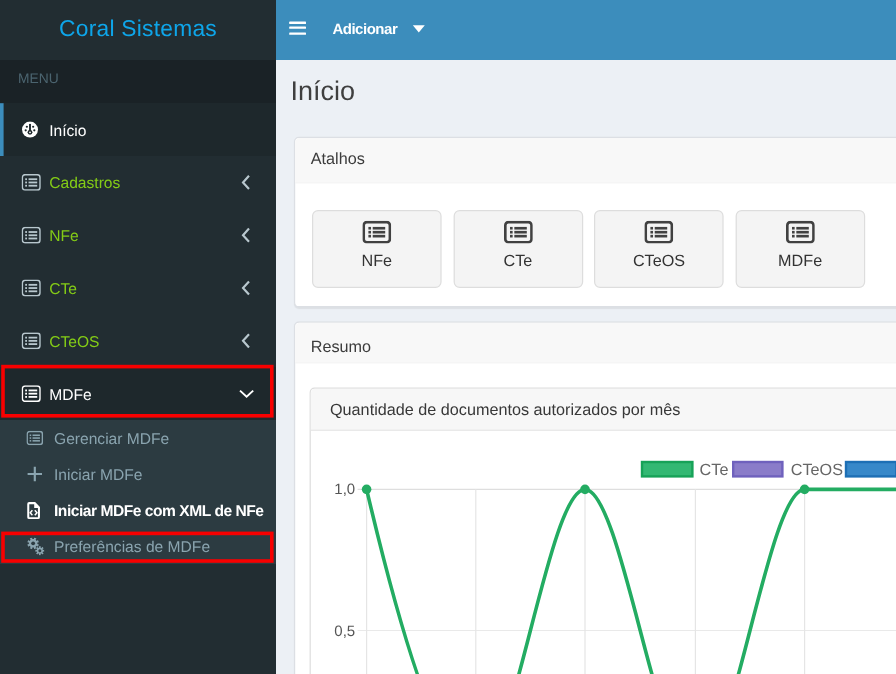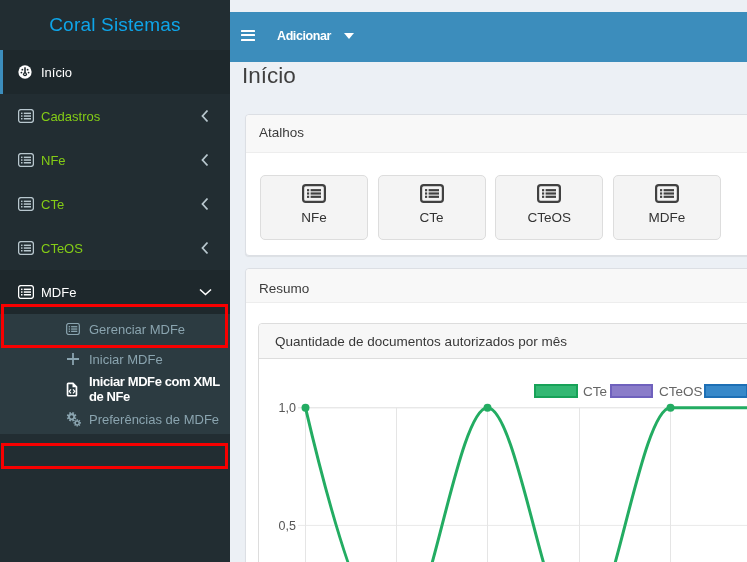--- a/index.html
+++ b/index.html
@@ -9,27 +9,27 @@
 
 .sidebar { position:absolute; left:0; top:0; width:230px; height:562px; background:#222d32; z-index:40; }
 .logo { height:50px; background:#222d32; color:#0ea5e9; font-size:19px; text-align:center; line-height:50px; font-weight:400; letter-spacing:0.2px; }
 .menu-header { height:36px; background:#1a2226; color:#4b646f; font-size:11.5px; line-height:33px; padding-left:15px; }
 .mi { position:relative; display:flex; align-items:center; height:44px; padding-left:14.5px; color:#84cc16; font-size:13px; border-left:3px solid transparent; }
 .mi .ic { width:23.5px; flex:0 0 23.5px; display:flex; }
 .mi.active { background:#1e282c; color:#fff; border-left-color:#3c8dbc; }
 .mi.open { background:#1e282c; color:#fff; }
 .chev { position:absolute; right:21px; top:50%; transform:translateY(-50%); line-height:0; }
 .treeview { background:#2c3b41; }
-.tvi { display:flex; align-items:center; height:30px; padding-left:22px; color:#8aa4af; font-size:13px;margin-left:44px; }
+.tvi { display:flex; align-items:center; height:30px; padding-left:22px; color:#8aa4af; font-size:13px; }
 .tvi .ic { width:23px; flex:0 0 23px; display:flex; }
 .tvi.hl { color:#fff; font-weight:bold; letter-spacing:-0.4px;align-items:center; }
 .redbox { position:absolute; border:3px solid #f80000; z-index:60; pointer-events:none; }
 
 
-.navbar { position:absolute; left:230px; top:0; width:517px; height:50px; background:#3c8dbc; z-index:30;margin-top:12px; }
+.navbar { position:absolute; left:230px; top:0; width:517px; height:50px; background:#3c8dbc; z-index:30; }
 .burger { position:absolute; left:11px; top:17.5px; width:14px; }
 .burger div { height:2px; background:#fff; margin-bottom:2.9px; border-radius:0.5px; }
 .nav-add { position:absolute; left:47px; top:0; height:50px; line-height:48px; color:#fff; font-size:12.5px; font-weight:bold; letter-spacing:-0.4px; }
 .caret { position:absolute; left:114px; top:21px; width:0; height:0; border-left:5.5px solid transparent; border-right:5.5px solid transparent; border-top:6px solid #fff; }
 
 
 .page-title { position:absolute; left:242px; top:63px; font-size:22.5px; color:#3f3f3f; font-weight:400; }
 .box { position:absolute; left:245px; width:680px; background:#fff; border:1px solid #dcdfe4; border-radius:4px; box-shadow:0 1px 1px rgba(0,0,0,0.07); }
 .box-header { height:38px; background:#f8f8f8; border-bottom:1px solid #ededed; border-radius:4px 4px 0 0; line-height:35px; padding-left:13px; font-size:13.5px; color:#3c3c3c; }
 #box-atalhos { top:114px; height:142px; }
@@ -42,20 +42,21 @@
 .sc-btn .lbl { font-size:13.5px; margin-top:7px; }
 
 .panel { position:absolute; left:258px; top:323px; width:660px; height:245px; background:#fff; border:1px solid #ddd; border-radius:4px; z-index:10; }
 .panel-header { height:35px; background:#f7f7f7; border-bottom:1px solid #ddd; border-radius:4px 4px 0 0; line-height:35px; padding-left:16px; font-size:13.5px; color:#383838; }
 </style>
 </head>
 <body>
 
 <div class="sidebar">
   <div class="logo">Coral Sistemas</div>
+  <div class="menu-header">MENU</div>
   <div class="mi active" id="mi-inicio"><span class="ic">
     <svg width="14" height="14" viewBox="0 0 16 16" style="margin-top:-1px">
           <circle cx="8" cy="8" r="7.6" fill="#fff"></circle>
           <rect x="7.1" y="2.6" width="1.8" height="7" fill="#1e282c"></rect>
           <circle cx="8" cy="10.6" r="2.3" fill="#1e282c"></circle>
           <circle cx="8" cy="10.6" r="0.9" fill="#fff"></circle>
           <circle cx="3.9" cy="8.7" r="1.05" fill="#1e282c"></circle>
           <circle cx="5" cy="5.3" r="1.05" fill="#1e282c"></circle>
           <circle cx="12.1" cy="8.7" r="1.05" fill="#1e282c"></circle>
           <circle cx="11" cy="5.3" r="1.05" fill="#1e282c"></circle>

